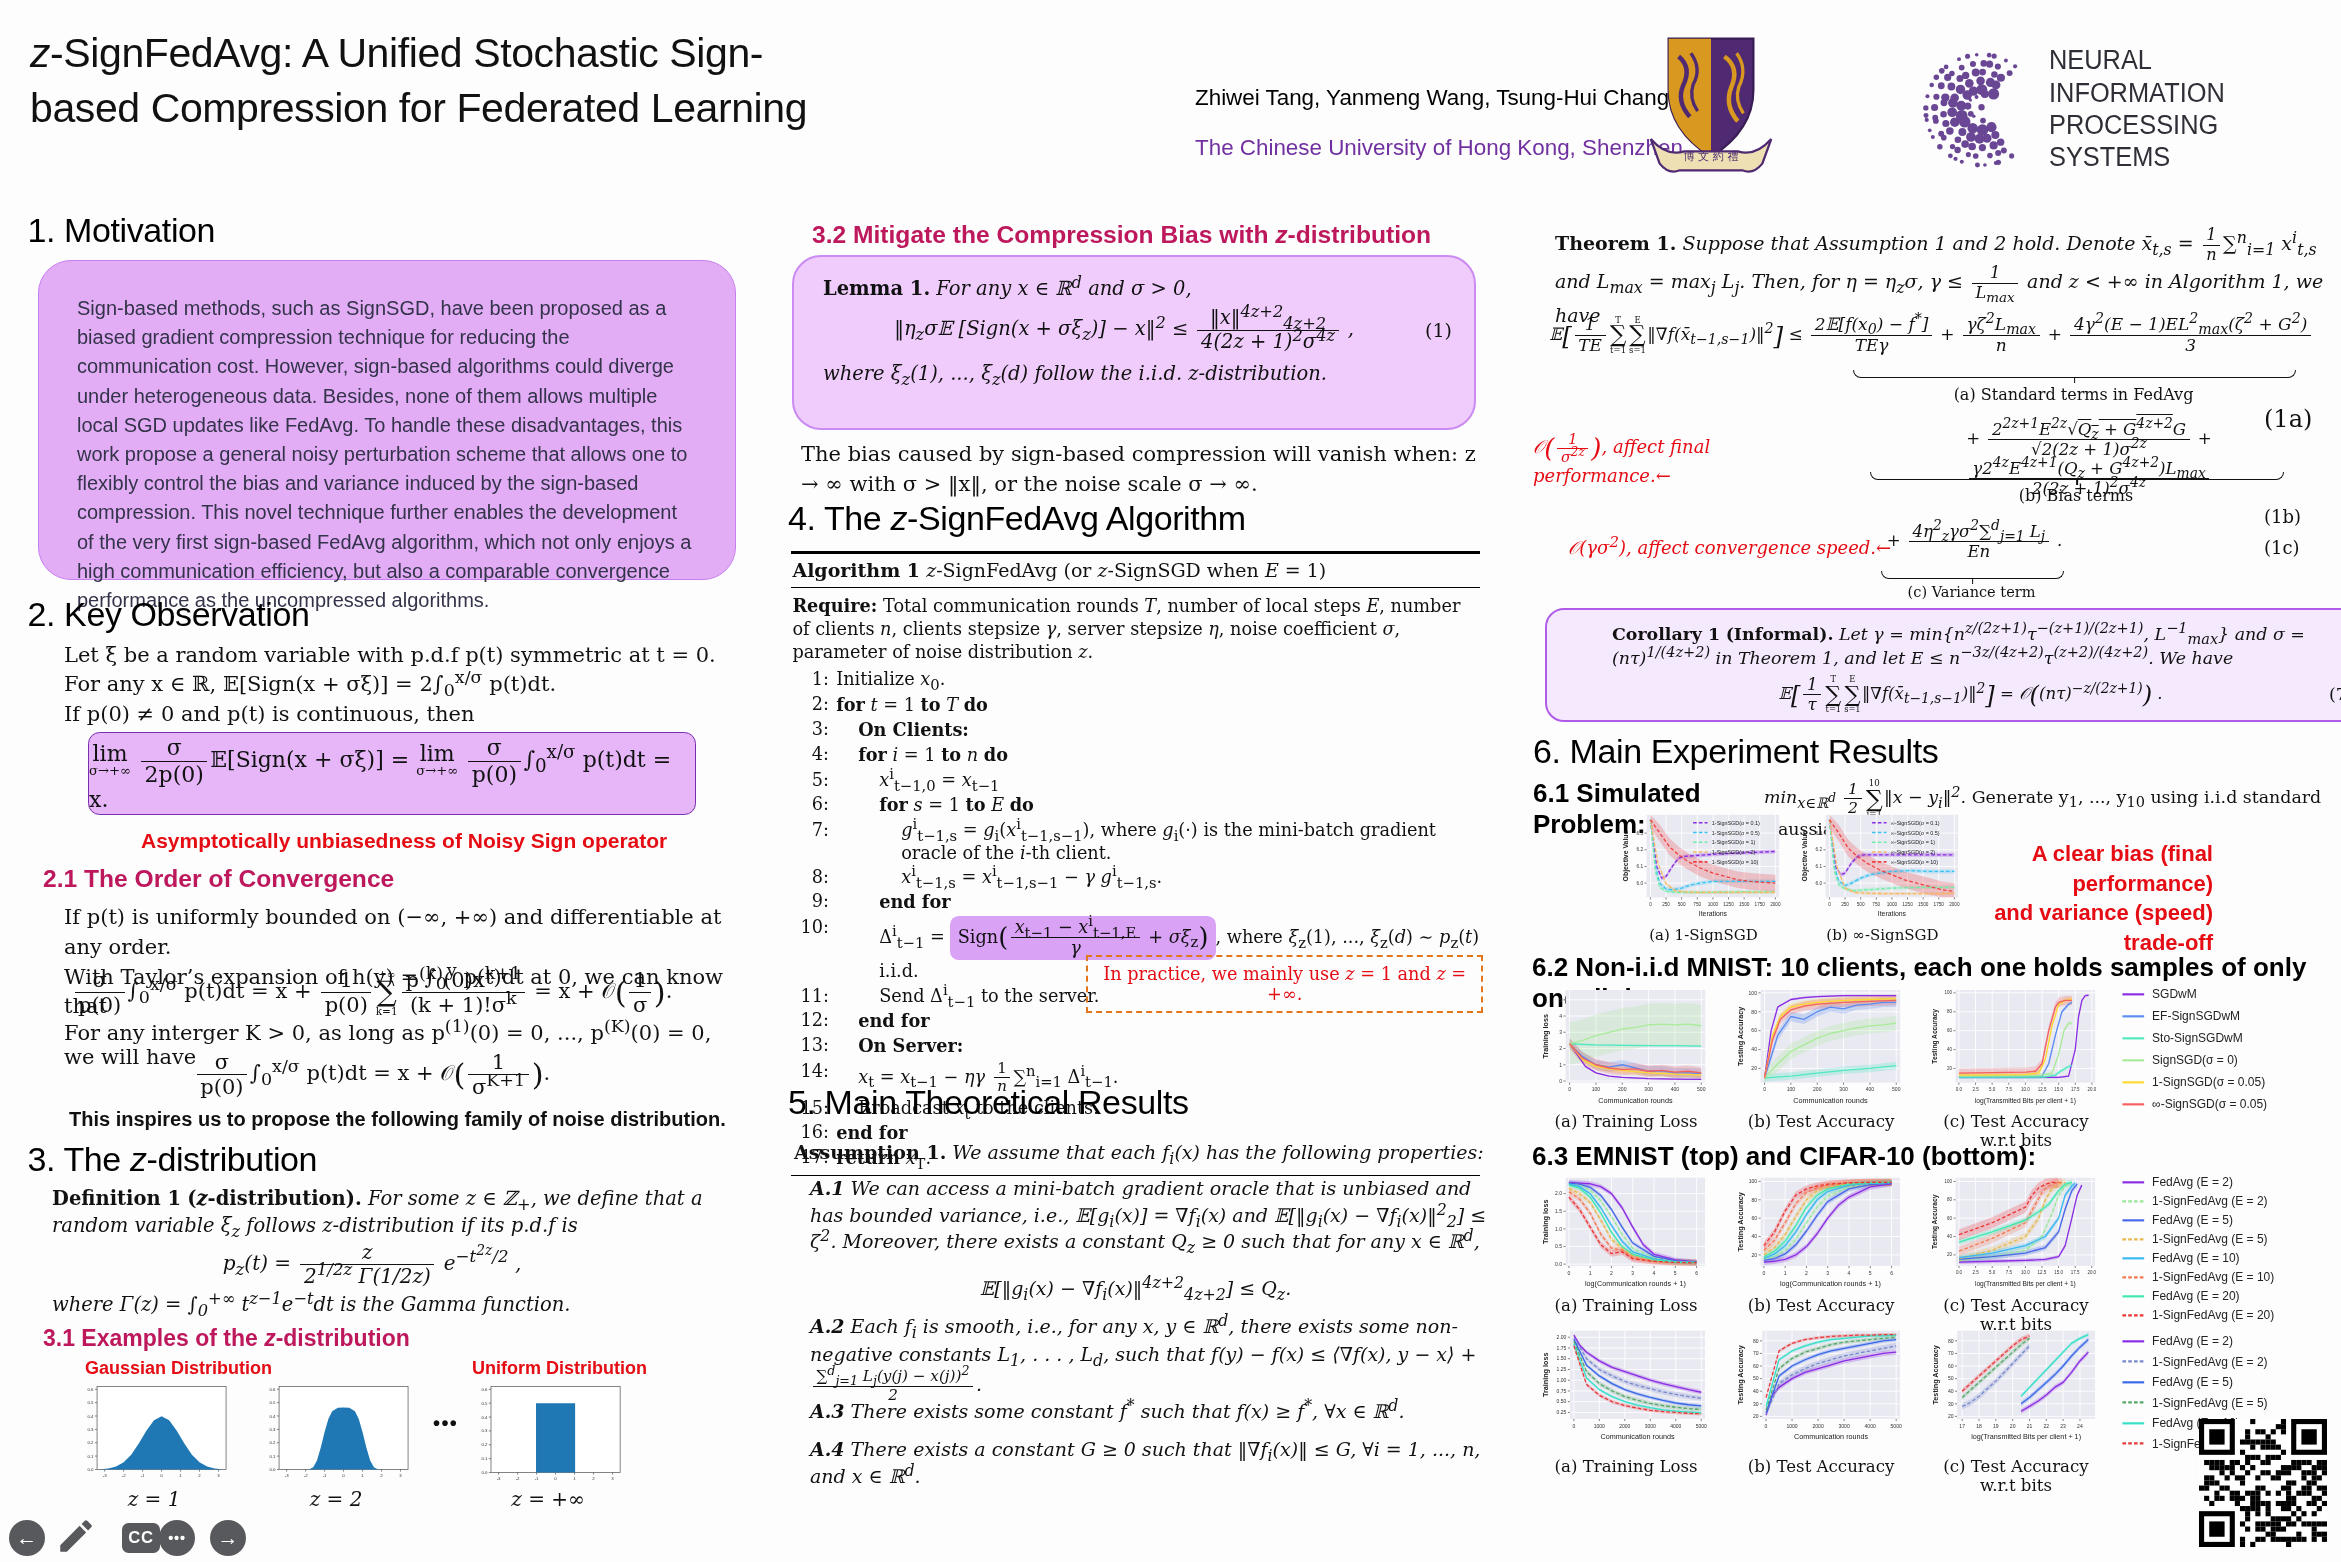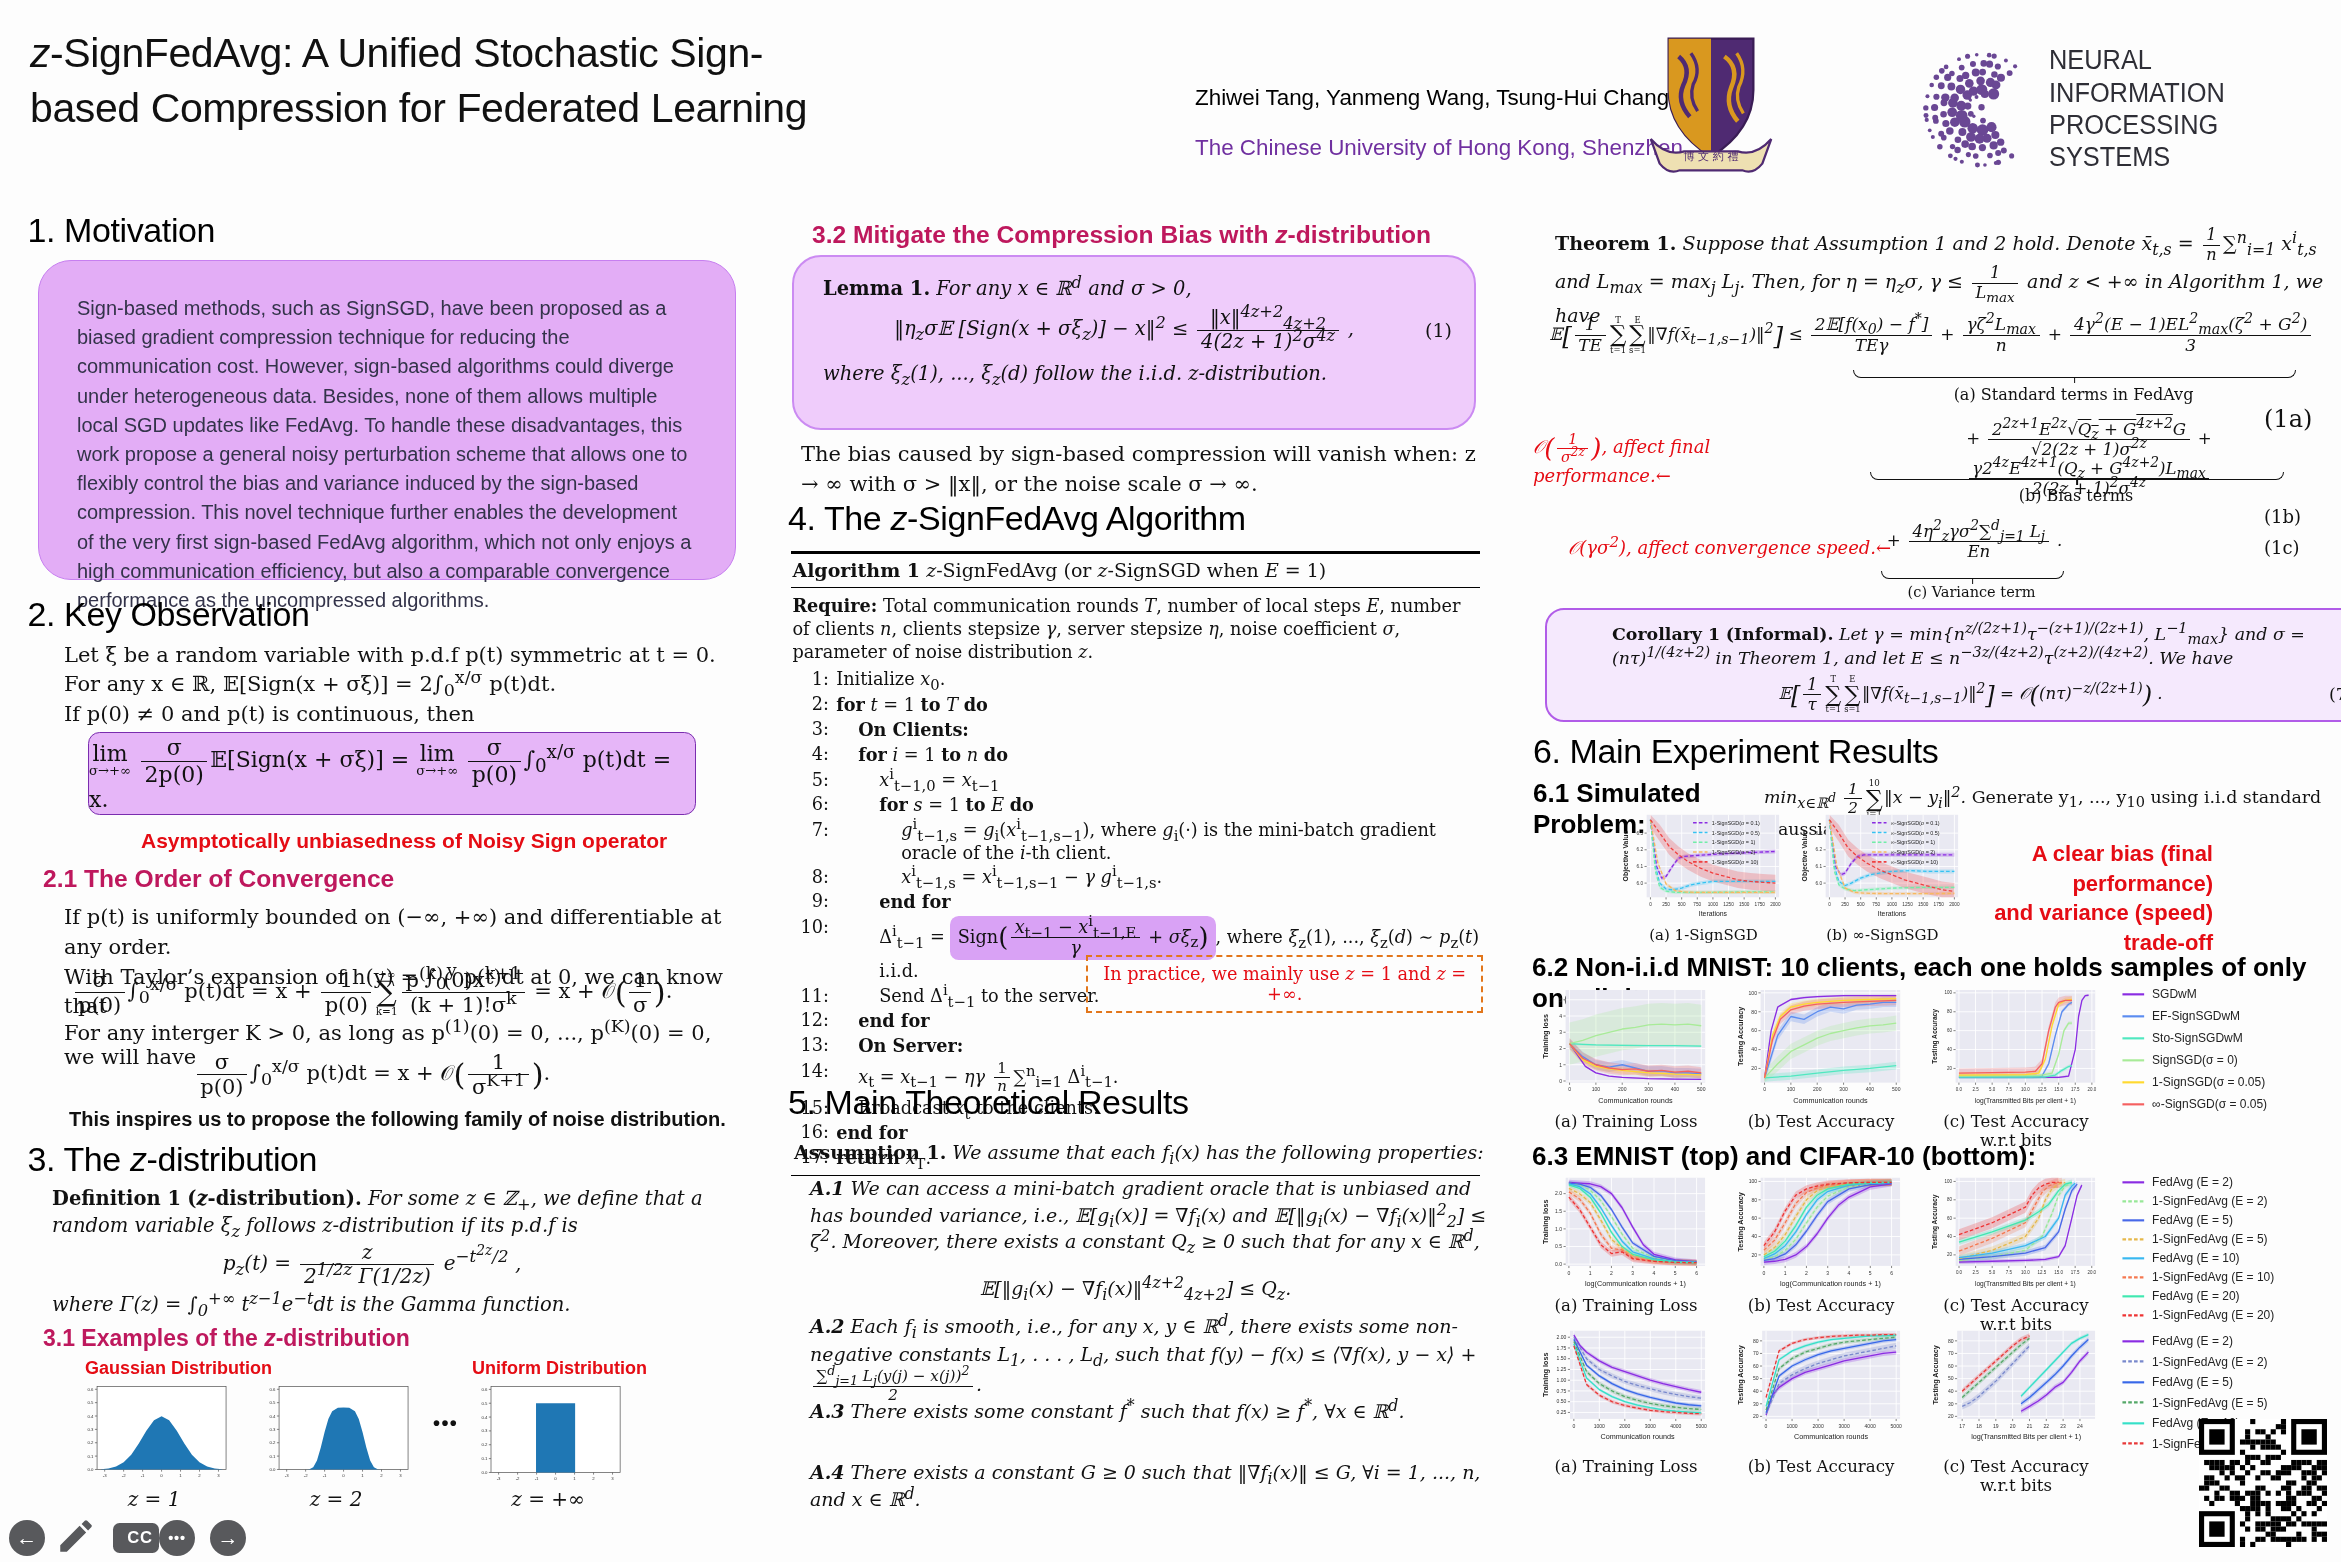--- a/index.html
+++ b/index.html
@@ -457,21 +457,21 @@
 
   <div class="abs h1" style="left:788px;top:1083px;">5. Main Theoretical Results</div>
   <div class="abs mi" style="left:794px;top:1141px;width:694px;font-size:19px;"><b class="up">Assumption 1.</b> We assume that each f<sub>i</sub>(x) has the following properties:</div>
   <div class="abs mi" style="left:810px;top:1175px;width:687px;font-size:19px;line-height:1.4;"><b>A.1</b>  We can access a mini-batch gradient oracle that is unbiased and has bounded variance, i.e., 𝔼[g<sub>i</sub>(x)] = ∇f<sub>i</sub>(x) and 𝔼[‖g<sub>i</sub>(x) − ∇f<sub>i</sub>(x)‖<sup>2</sup><sub>2</sub>] ≤ ζ<sup>2</sup>.  Moreover, there exists a constant Q<sub>z</sub> ≥ 0 such that for any x ∈ ℝ<sup>d</sup>,</div>
   <div class="abs mi" style="left:810px;top:1277px;width:651px;text-align:center;font-size:19px;">𝔼[‖g<sub>i</sub>(x) − ∇f<sub>i</sub>(x)‖<sup>4z+2</sup><sub>4z+2</sub>] ≤ Q<sub>z</sub>.</div>
   <div class="abs mi" style="left:810px;top:1313px;width:694px;font-size:19px;line-height:1.45;"><b>A.2</b>  Each f<sub>i</sub> is smooth, i.e., for any x, y ∈ ℝ<sup>d</sup>, there exists some non-negative constants L<sub>1</sub>, . . . , L<sub>d</sub>, such that f(y) − f(x) ≤ ⟨∇f(x), y − x⟩ + <span class="fr" style="font-size:.8em">
         <b class="nu">∑<sup>d</sup><sub>j=1</sub> L<sub>j</sub>(y(j) − x(j))<sup>2</sup></b>
         <b class="de">2</b>
       </span>.</div>
   <div class="abs mi" style="left:810px;top:1400px;width:694px;font-size:19px;"><b>A.3</b>  There exists some constant f<sup>*</sup> such that f(x) ≥ f<sup>*</sup>, ∀x ∈ ℝ<sup>d</sup>.</div>
-  <div class="abs mi" style="left:810px;top:1436px;width:694px;font-size:19px;line-height:1.4;margin-top:23px;"><b>A.4</b>  There exists a constant G ≥ 0 such that ‖∇f<sub>i</sub>(x)‖ ≤ G, ∀i = 1, ..., n, and x ∈ ℝ<sup>d</sup>.</div>
+  <div class="abs mi" style="left:810px;top:1436px;width:694px;font-size:19px;line-height:1.4;"><b>A.4</b>  There exists a constant G ≥ 0 such that ‖∇f<sub>i</sub>(x)‖ ≤ G, ∀i = 1, ..., n, and x ∈ ℝ<sup>d</sup>.</div>
 
   <div class="abs mi" style="left:1555px;top:226px;width:771px;font-size:19px;line-height:1.45;"><b class="up">Theorem 1.</b> Suppose that Assumption 1 and 2 hold.  Denote x̄<sub>t,s</sub> = <span class="fr" style="font-size:.85em">
         <b class="nu">1</b>
         <b class="de">n</b>
       </span>∑<sup>n</sup><sub>i=1</sub> x<sup>i</sup><sub>t,s</sub> and L<sub>max</sub> = max<sub>j</sub> L<sub>j</sub>.  Then, for η = η<sub>z</sub>σ, γ ≤ <span class="fr" style="font-size:.85em">
         <b class="nu">1</b>
         <b class="de">L<sub>max</sub></b>
       </span> and z &lt; +∞ in Algorithm 1, we have</div>
   <div class="abs m" style="left:1539px;top:315px;width:785px;text-align:center;font-size:17px;font-style:italic;">𝔼<span class="big">[</span><span class="fr">
         <b class="nu">1</b>
@@ -1564,21 +1564,21 @@
   </div>
 
   <div class="fic" style="left:8.7px;top:1520px;">
     <span>←</span>
   </div>
   <div class="abs" style="left:55px;top:1515px;width:42px;height:43px;">
     <svg viewBox="0 0 24 24" width="42" height="42">
       <path d="M3 17.25V21h3.75L17.8 9.94l-3.75-3.75L3 17.25zM20.7 7a1 1 0 0 0 0-1.4l-2.3-2.3a1 1 0 0 0-1.4 0l-1.8 1.8 3.7 3.75L20.7 7z" fill="#58595c"></path>
     </svg>
   </div>
-  <div class="ccic" style="left:113px;top:1523px;padding-left:8px;">
+  <div class="ccic" style="left:122px;top:1523px;">
     <span>CC</span>
   </div>
   <div class="fic" style="left:159px;top:1520px;font-size:14.5px;letter-spacing:0.7px;">
     <span>•••</span>
   </div>
   <div class="fic" style="left:210px;top:1520px;">
     <span>→</span>
   </div>
 
 </div>

